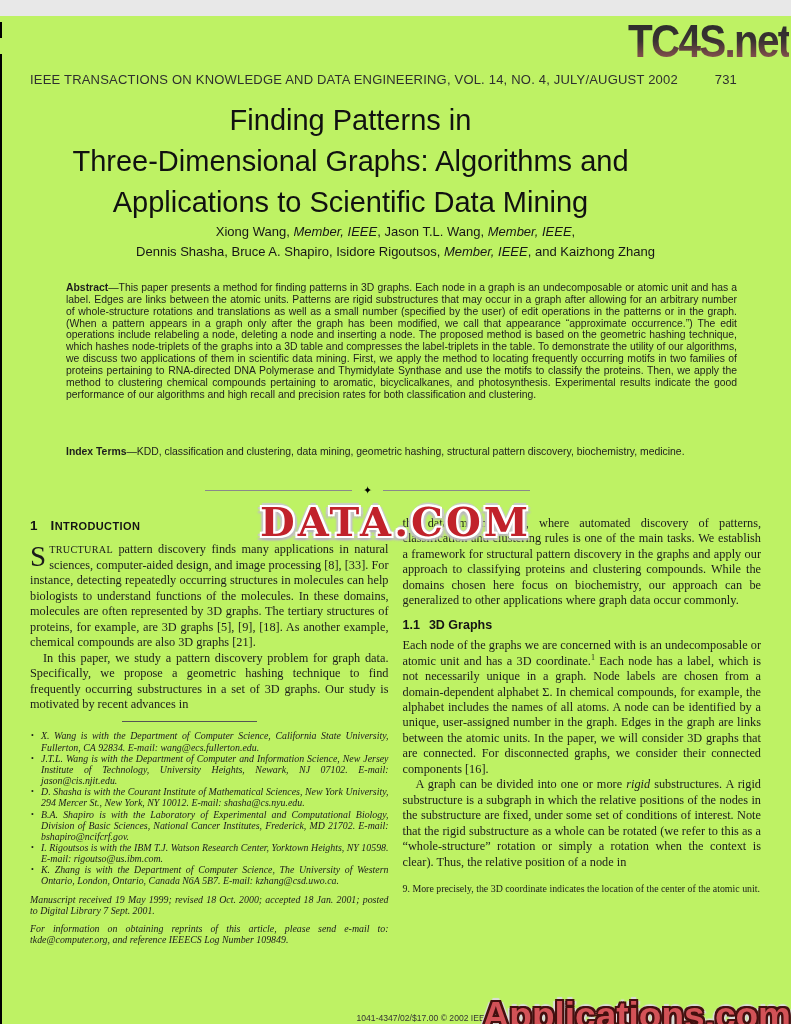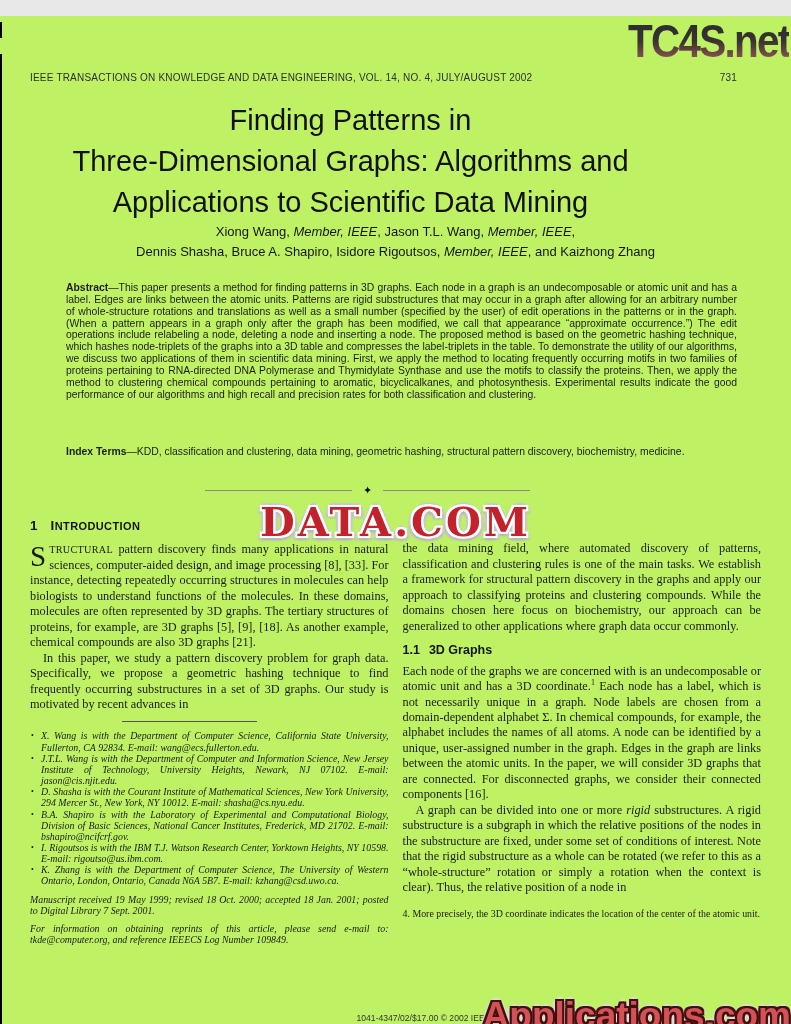--- a/index.html
+++ b/index.html
@@ -18,21 +18,21 @@
     position:absolute; top:2px; right:2px;
     font-family:"Liberation Sans",sans-serif; font-weight:bold;
     font-size:46px; letter-spacing:-2px; line-height:1;
     transform:scaleX(.88); transform-origin:right top;
     background:linear-gradient(180deg,#2d2d2d 10%,#3a3232 50%,#7c4e4a 82%,#8d5b55 100%);
     -webkit-background-clip:text; background-clip:text; color:transparent;
   }
 
   .header{
     position:absolute; top:56px; left:30px; width:715px;
-    font-family:"Liberation Sans",sans-serif; font-size:10px; color:#2f2f2f;
+    font-family:"Liberation Sans",sans-serif; font-size:13px; color:#2f2f2f;
     display:flex; justify-content:space-between; letter-spacing:.2px;
   }
   .header .pagenum{margin-right:8px;}
 
   .title{
     position:absolute; top:84px; left:0; width:701px; text-align:center;
     font-family:"Liberation Sans",sans-serif; font-size:29px; color:#111;
     line-height:41px; font-weight:400;
   }
   .authors{
@@ -53,21 +53,21 @@
 
   .separator{
     position:absolute; top:469px; left:205px; width:325px;
     display:flex; align-items:center; gap:11px;
   }
   .separator .rule{flex:1; border-top:1px solid #8a8a8a; height:0;}
   .separator .diamond{font-size:11px; color:#000; line-height:1;}
 
   .body-cols{
     position:absolute; top:500px; left:30px; width:731px;
-    display:flex; gap:14px;align-items:center;
+    display:flex; gap:14px;
   }
   .col{width:360px; font-size:12.3px; line-height:15.45px; text-align:justify;}
   .col p{margin:0;}
   .col p.ind{text-indent:13px;}
 
   .h1{
     font-family:"Liberation Sans",sans-serif; font-weight:bold; color:#141414;
     font-size:13.5px; margin:2px 0 8px 0; text-align:left;
   }
   .h1 .num{margin-right:13px;}
@@ -191,21 +191,21 @@
       <div class="h2">
         <span class="num">1.1</span><span>3D Graphs</span>
       </div>
       <p>
         <span>Each node of the graphs we are concerned with is an undecomposable or atomic unit and has a 3D coordinate.</span><sup>1</sup><span> Each node has a label, which is not necessarily unique in a graph. Node labels are chosen from a domain-dependent alphabet Σ. In chemical compounds, for example, the alphabet includes the names of all atoms. A node can be identified by a unique, user-assigned number in the graph. Edges in the graph are links between the atomic units. In the paper, we will consider 3D graphs that are connected. For disconnected graphs, we consider their connected components [16].</span>
       </p>
       <p class="ind">
         <span>A graph can be divided into one or more </span><span class="it">rigid</span><span> substructures. A rigid substructure is a subgraph in which the relative positions of the nodes in the substructure are fixed, under some set of conditions of interest. Note that the rigid substructure as a whole can be rotated (we refer to this as a “whole-structure” rotation or simply a rotation when the context is clear). Thus, the relative position of a node in</span>
       </p>
       <div class="rc-footnote">
-        <span class="fl">4. More precisely, the 3D coordinate indicates the location of the center of the atomic unit.</span>
+        <span class="fl">9. More precisely, the 3D coordinate indicates the location of the center of the atomic unit.</span>
       </div>
     </div>
 
   </div>
 
   <div class="footer">1041-4347/02/$17.00 © 2002 IEEE</div>
 
   <div class="dlsub">DATA.COM</div>
   <div class="traders">Applications.com</div>
 

